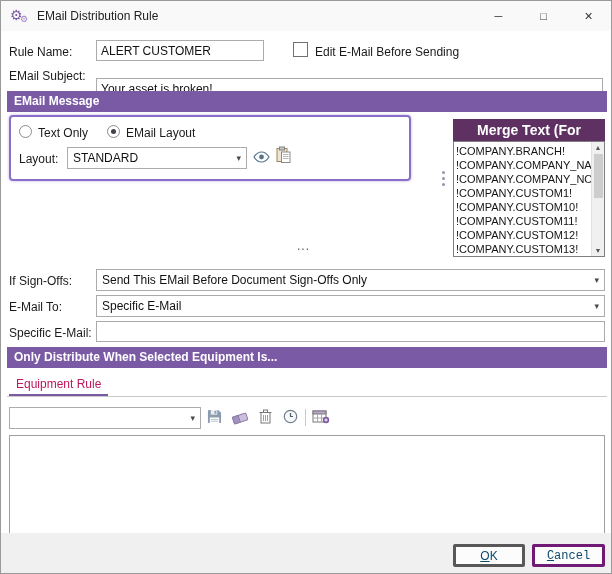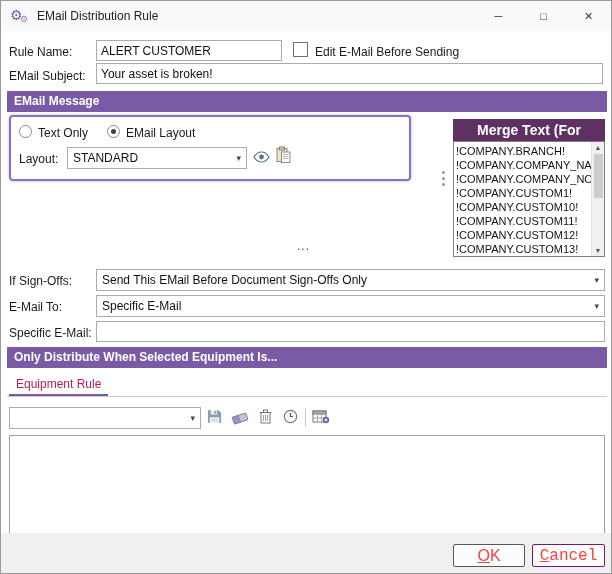--- a/index.html
+++ b/index.html
@@ -36,21 +36,21 @@
 .sb-arrow.down{margin-top:auto}
 .splitter-dots{position:absolute;display:flex;flex-direction:column;gap:3px}
 .splitter-dots i{width:3px;height:3px;border-radius:50%;background:#9a93a8}
 .ellipsis{position:absolute;color:#555;font-size:12px;letter-spacing:1px}
 .tab{position:absolute;height:23px;line-height:22px;padding:0 7px;color:#be185d;border-bottom:2px solid #7a5aa5;z-index:2;cursor:default}
 .tab-sep{position:absolute;height:1px;background:#c9c9c9}
 .tool-sep{position:absolute;width:1px;height:17px;background:#c8c8c8}
 .condition-box{position:absolute;border:1px solid #9f9f9f;background:#fff}
 .link{position:absolute;color:#1a56cc;font-size:12px;cursor:pointer}
 .footer{position:absolute;left:0;right:0;bottom:0;height:40px;background:#f0f0f0}
-.btn{position:absolute;height:23px;background:#fcfcfc;border:1px solid #701a75;border-radius:2px;font-family:inherit;font-size:16px;color:#ef4444;cursor:default}
+.btn{position:absolute;height:23px;background:#fcfcfc;border:3px solid #701a75;border-radius:2px;font-family:inherit;font-size:12px;color:#0c4a6e;cursor:default}
 .btn.default{border-color:#585858}
 .accel{text-decoration:underline}
 </style>
 </head>
 <body>
 
 <div class="dialog">
 
   <div class="titlebar">
     <span class="app-icon">
@@ -59,26 +59,26 @@
     </span>
     <span class="title">EMail Distribution Rule</span>
     <div class="winbtns">
       <div class="winbtn">─</div>
       <div class="winbtn">□</div>
       <div class="winbtn close">×</div>
     </div>
   </div>
 
   <span class="label" style="left:8px;top:44px;">Rule Name:</span>
-  <input class="textbox" style="left: 95px; top: 39px; width: 186px;" value="ALERT CUSTOMER">
+  <input class="textbox" style="left: 95px; top: 39px; width: 168px;" value="ALERT CUSTOMER">
   <span class="checkbox" style="left:292px;top:41px;"></span>
   <span class="label" style="left:314px;top:44px;">Edit E-Mail Before Sending</span>
 
   <span class="label" style="left:8px;top:68px;">EMail Subject:</span>
-  <input class="textbox" style="left: 95px; top: 62px; width: 507px;" value="Your asset is broken!">
+  <input class="textbox" style="left: 95px; top: 77px; width: 507px;" value="Your asset is broken!">
 
   <div class="section-header" style="left:6px;top:90px;width:600px;">EMail Message</div>
 
   <div class="focus-box" style="left:8px;top:114px;width:402px;height:66px;"></div>
 
   <span class="radio" style="left:18px;top:124px;"></span>
   <span class="label" style="left:37px;top:125px;">Text Only</span>
   <span class="radio selected" style="left:106px;top:124px;"></span>
   <span class="label" style="left:125px;top:125px;">EMail Layout</span>
 

